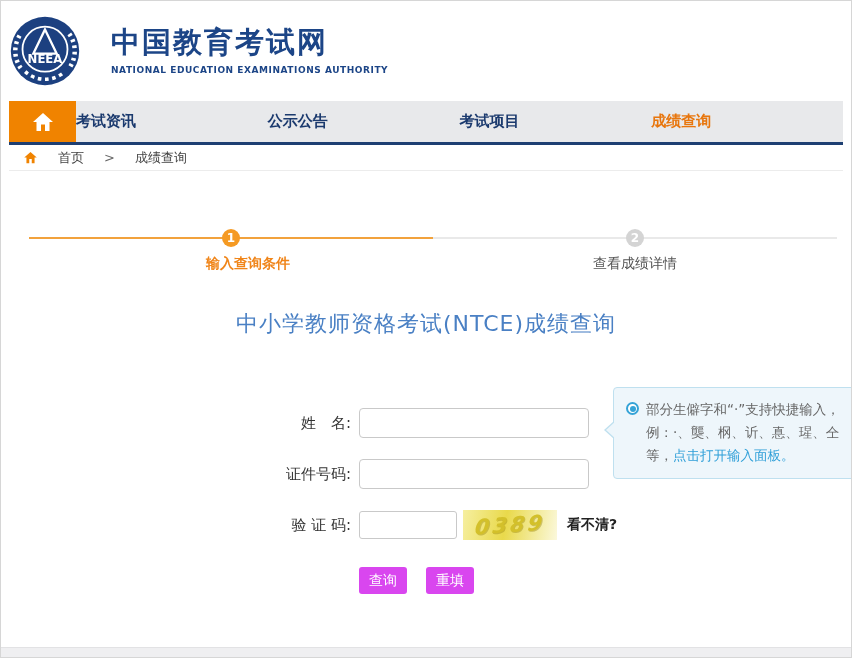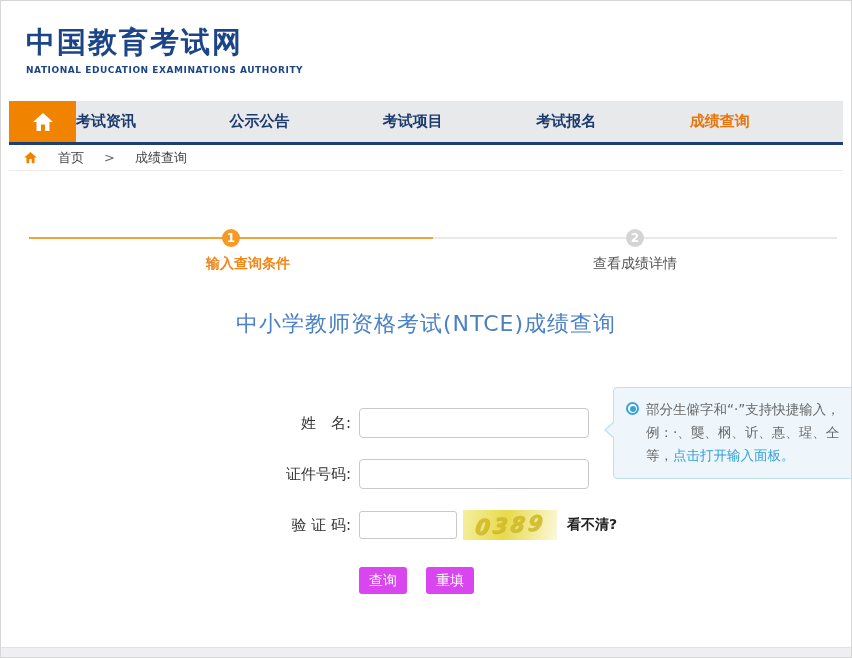--- a/index.html
+++ b/index.html
@@ -9,21 +9,21 @@
     position: relative;
     width: 852px; height: 658px;
     border: 1px solid #d6d6d6;
     background: #fff;
     overflow: hidden;
   }
 
   
   .site-header { height: 100px; display: flex; align-items: center; padding-left: 8px; }
   .logo-wrap { width: 72px; height: 72px; flex: 0 0 auto; cursor: pointer; }
-  .titles { margin-left: 17px; }
+  .titles { margin-left: 30px; }
   .site-title { font-size: 29px; font-weight: bold; color: #1c4587; letter-spacing: 2px; line-height: 1.1; }
   .site-subtitle { font-size: 9px; font-weight: bold; color: #1c4587; letter-spacing: 0.55px; margin-top: 6px; }
 
   
   .nav-wrap { margin: 0 8px; height: 44px; border-bottom: 3px solid #1e3f72; display: flex; background: #e8e9eb; }
   .home-btn { width: 67px; height: 100%; background: #f08300; display: flex; align-items: center; justify-content: center; cursor: pointer; flex: 0 0 auto; }
   .nav-item { flex: 1; line-height: 41px; font-size: 15px; font-weight: bold; color: #1b3a6e; cursor: pointer; }
   .nav-item.active { color: #e8760d; }
 
   
@@ -81,36 +81,46 @@
   
   .footer-strip { position: absolute; left: 0; right: 0; bottom: 0; height: 10px;
     background: #efeff1; border-top: 1px solid #e2e2e4; }
 </style>
 </head>
 <body>
 
 <div class="page">
 
   <header class="site-header">
+    <div class="logo-wrap">
+      <svg viewBox="0 0 80 80" width="72" height="72">
+        <circle cx="40" cy="40" r="38" fill="#1c4080"></circle>
+        <path d="M13 59 A33 33 0 0 1 13 21" stroke="#ffffff" stroke-width="5" fill="none" stroke-dasharray="3 4"></path>
+        <path d="M67 21 A33 33 0 0 1 67 59" stroke="#ffffff" stroke-width="5" fill="none" stroke-dasharray="3 4"></path>
+        <path d="M18 63 A33 33 0 0 0 62 63" stroke="#ffffff" stroke-width="4" fill="none" stroke-dasharray="4 4"></path>
+        <circle cx="40" cy="38" r="25" fill="none" stroke="#ffffff" stroke-width="2"></circle>
+        <path d="M40 16 L53 43 L27 43 Z" fill="none" stroke="#ffffff" stroke-width="2.5"></path>
+        <text x="40" y="53" text-anchor="middle" fill="#ffffff" font-size="13" font-weight="bold" font-family="DejaVu Sans, sans-serif">NEEA</text>
+      </svg>
+    </div>
     <div class="titles">
       <div class="site-title">中国教育考试网</div>
       <div class="site-subtitle">NATIONAL EDUCATION EXAMINATIONS AUTHORITY</div>
     </div>
   </header>
 
   <nav class="nav-wrap">
     <div class="home-btn">
       <svg width="24" height="24" viewBox="0 0 24 24">
         <path d="M12 3 L22 12 L18.5 12 L18.5 21 L14 21 L14 14.5 L10 14.5 L10 21 L5.5 21 L5.5 12 L2 12 Z" fill="#ffffff"></path>
       </svg>
     </div>
     <div class="nav-item">考试资讯</div>
     <div class="nav-item">公示公告</div>
     <div class="nav-item">考试项目</div>
-    <div class="nav-item">考试报名</div>
     <div class="nav-item active">成绩查询</div>
   </nav>
 
   <div class="breadcrumb">
     <svg width="15" height="15" viewBox="0 0 24 24">
       <path d="M12 3 L22 12 L18.5 12 L18.5 21 L14 21 L14 14.5 L10 14.5 L10 21 L5.5 21 L5.5 12 L2 12 Z" fill="#f08300"></path>
     </svg>
     <span class="crumb-home">首页</span>
     <span class="crumb-sep">&gt;</span>
     <span class="crumb-current">成绩查询</span>

